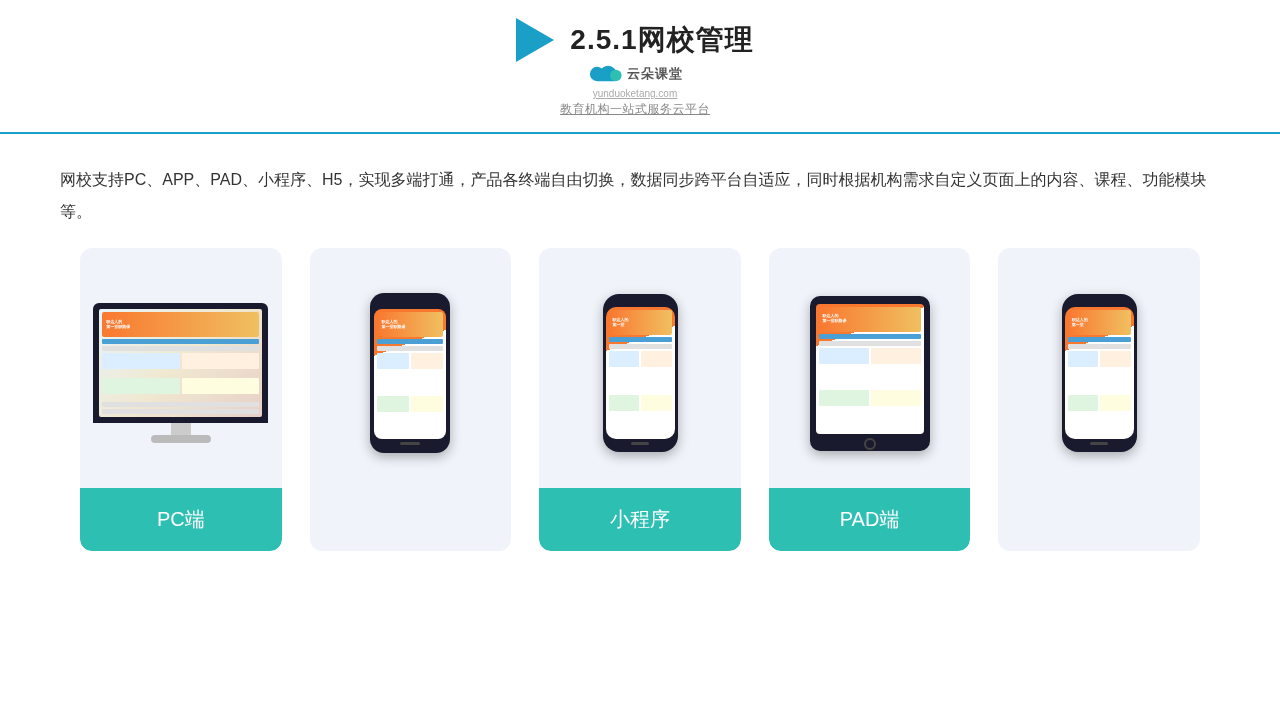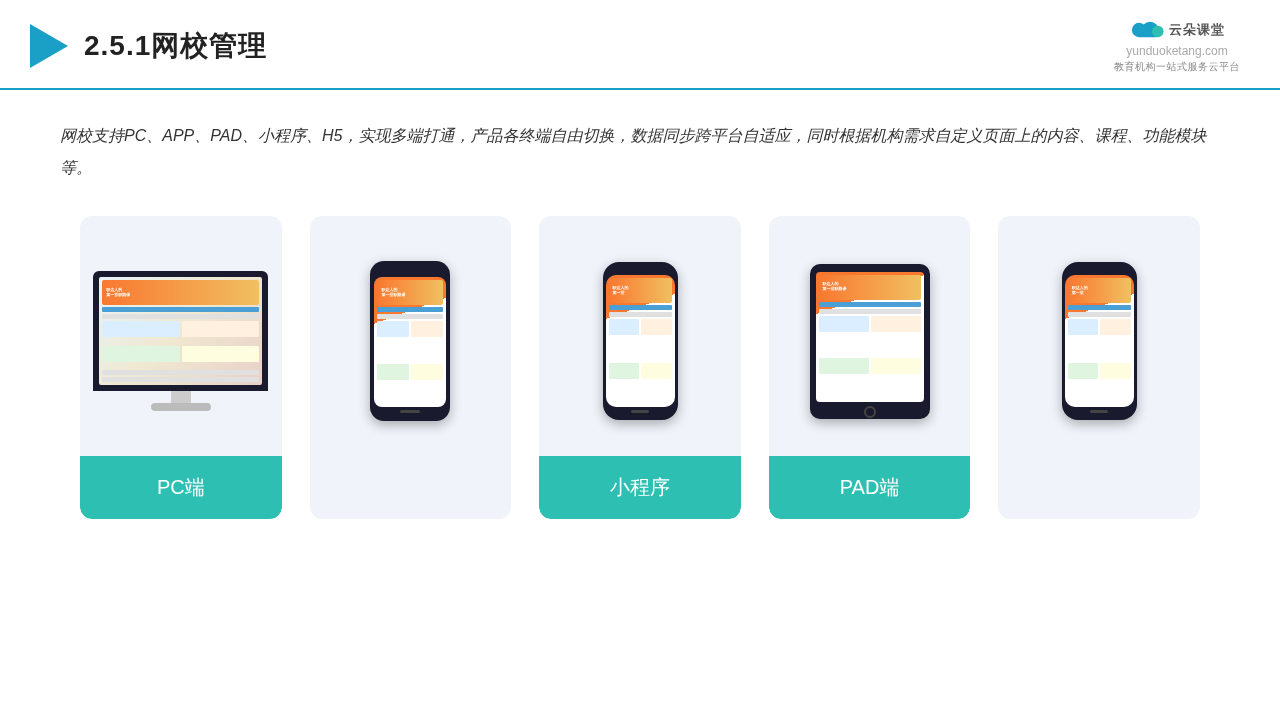--- a/index.html
+++ b/index.html
@@ -12,20 +12,21 @@
       position: relative;
     }
 
     
     .header {
       display: flex;
       align-items: center;
       justify-content: space-between;
       padding: 18px 40px 14px 30px;
       border-bottom: 2px solid #1a9fc6;
+      flex-direction: column;
     }
     .header-left {
       display: flex;
       align-items: center;
       gap: 16px;
     }
     .play-icon {
       width: 0;
       height: 0;
       border-top: 22px solid transparent;
@@ -53,39 +54,40 @@
       width: 36px;
       height: 24px;
     }
     .logo-text {
       font-size: 13px;
       color: #555;
       font-weight: bold;
       letter-spacing: 1px;
     }
     .logo-sub {
-      font-size: 10px;
+      font-size: 12px;
       color: #888;
       letter-spacing: 0.5px;
+      text-decoration: underline;
     }
     .logo-url {
-      font-size: 12px;
+      font-size: 10px;
       color: #aaa;
+      text-decoration: underline;
     }
 
     
     .main {
       padding: 30px 60px 20px 60px;
     }
     .description {
       font-size: 16px;
       color: #333;
       line-height: 2;
-      margin-bottom: 32px;
-      font-style: italic;
+      margin-bottom: 20px;
     }
 
     
     .cards-container {
       display: flex;
       gap: 28px;
       justify-content: center;
       padding: 0 20px;
     }
     .card {

